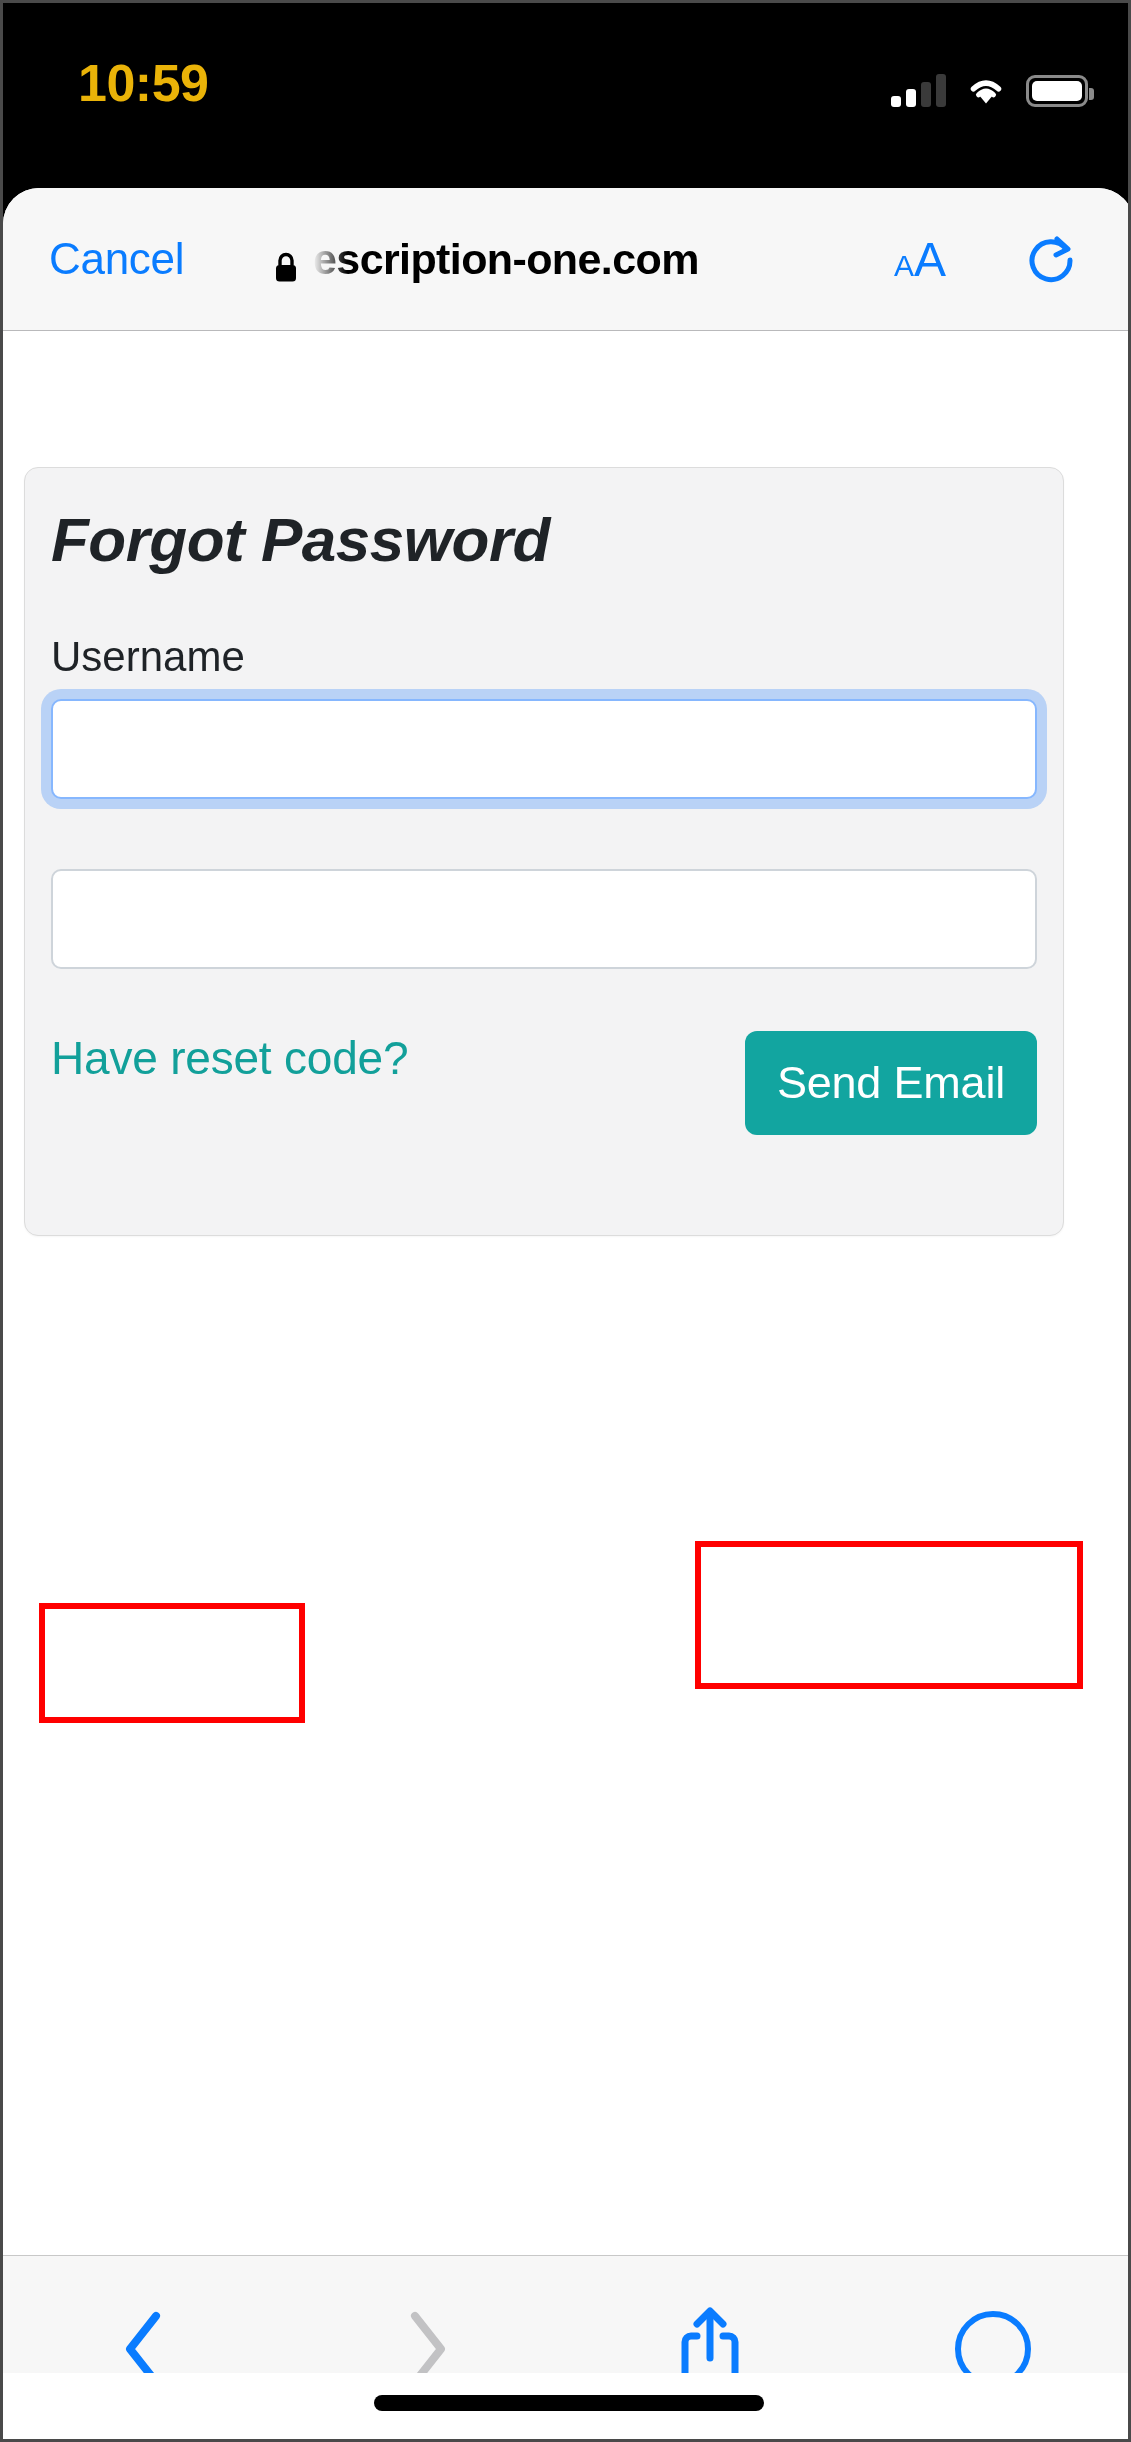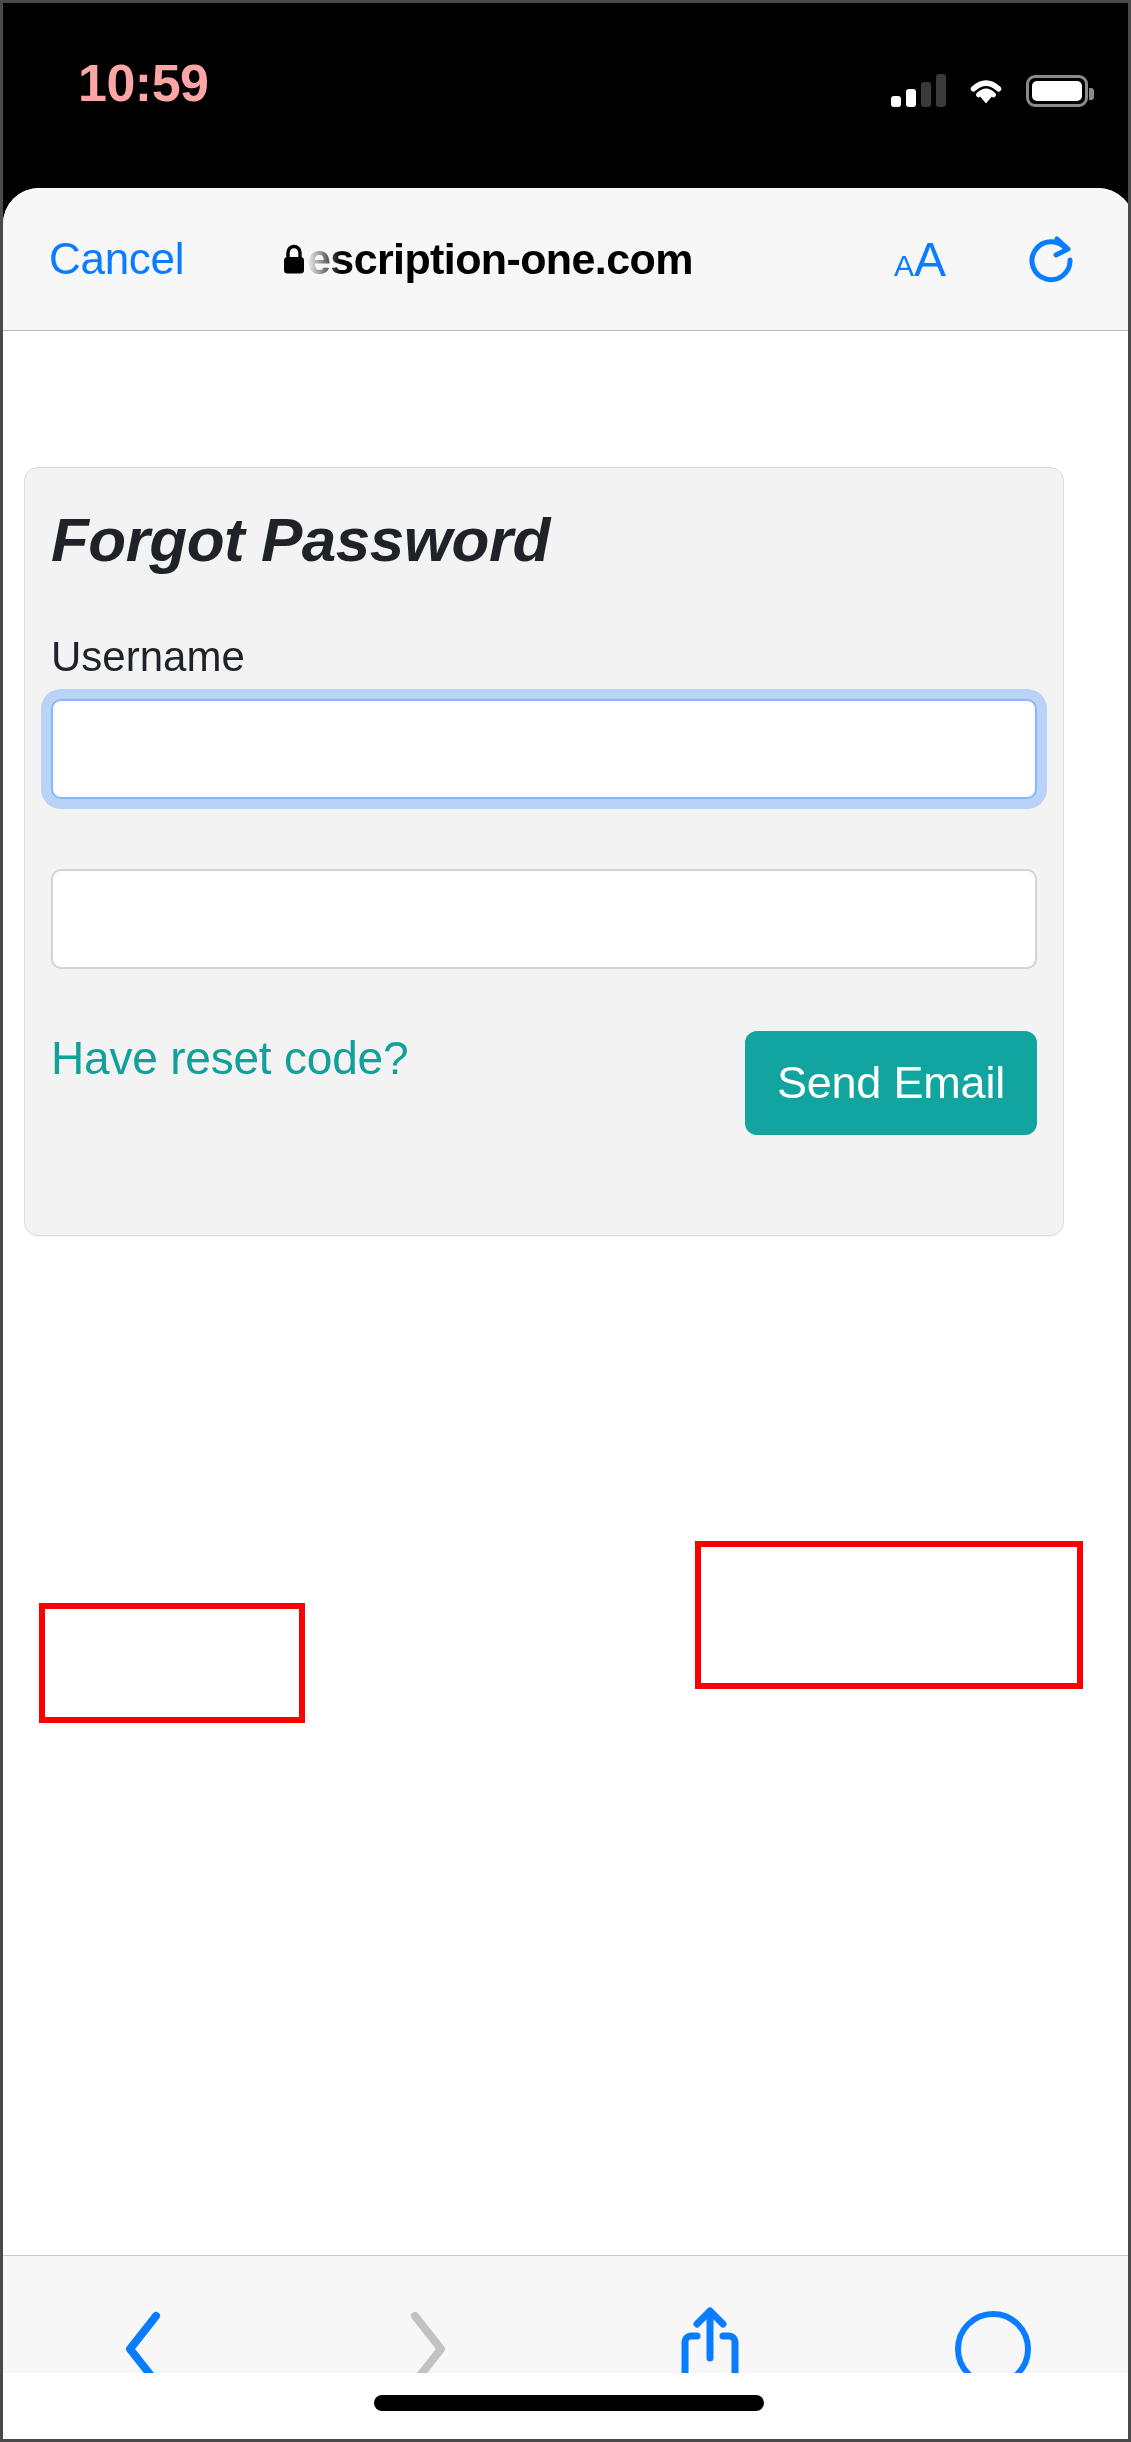--- a/index.html
+++ b/index.html
@@ -21,21 +21,21 @@
 
   
   .status-bar {
     position:absolute; top:0; left:0;
     width:100%; height:185px;
     background:#000000;
     z-index:30;
   }
   .status-time {
     position:absolute; left:75px; top:50px;
-    color:#fca5a5;
+    color:#eab308;
     font-size:52px;
     font-weight:600;
     letter-spacing:-0.5px;
   }
   .status-right {
     position:absolute; right:40px; top:58px;
     display:flex; align-items:flex-end; gap:18px; height:46px;
   }
   .signal { display:flex; align-items:flex-end; gap:5px; height:34px; }
   .signal span { width:10px; border-radius:3px; background:#ffffff; display:block; }
@@ -93,23 +93,23 @@
   .cancel-btn {
     position:absolute; left:46px; top:50%;
     transform:translateY(-50%);
     color:#0a7cff;
     font-size:44px;
     letter-spacing:-0.3px;
     cursor:pointer;
   }
   .url-wrap {
     position:absolute;
-    left:278px; top:50%;
+    left:270px; top:50%;
     transform:translateY(-50%);
-    display:flex; align-items:center; 
+    display:flex; align-items:flex-end; gap:14px;
     max-width:560px;
   }
   .lock-icon { width:26px; height:32px; flex:none; }
   .url-text {
     font-size:43px;
     font-weight:700;
     color:#000000;
     white-space:nowrap;
     letter-spacing:-0.6px;
     -webkit-mask-image:linear-gradient(to right, transparent 0px, #000 34px);

